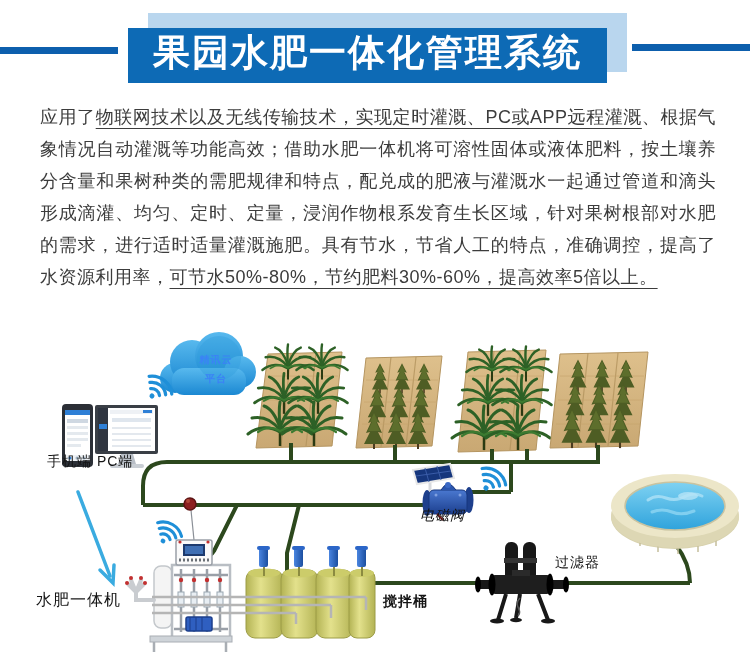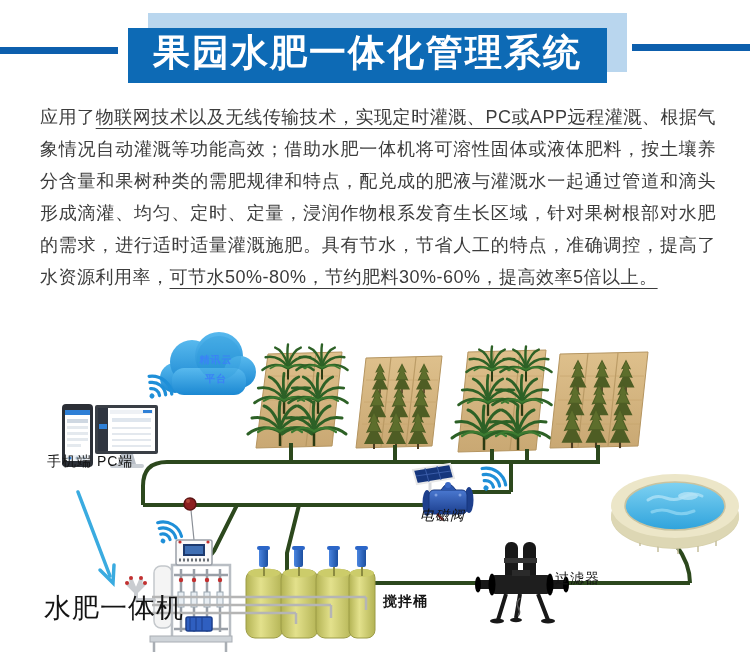--- a/index.html
+++ b/index.html
@@ -17,23 +17,23 @@
   .rule-right{left:632px;top:44px;width:118px;}
   
   .intro{position:absolute;left:40px;top:101px;width:676px;font-size:18px;line-height:32px;
     color:#3c3c3c;text-align:justify;letter-spacing:0.5px;}
   .intro .u{text-decoration:underline;text-decoration-thickness:1px;text-underline-offset:5px;}
   
   .diagram-svg{position:absolute;left:0;top:0;width:750px;height:660px;z-index:1;}
   .lbl{position:absolute;z-index:2;font-size:14px;color:#141414;letter-spacing:1px;white-space:nowrap;}
   .lbl-clients{left:47px;top:453px;}
   .lbl-valve{left:420px;top:507px;font-style:italic;}
-  .lbl-filter{left:555px;top:570px;}
+  .lbl-filter{left:555px;top:554px;}
   .lbl-mixer{left:383px;top:593px;font-weight:bold;}
-  .lbl-machine{left:44px;top:590px;font-size:27px;}
+  .lbl-machine{left:36px;top:590px;font-size:16px;}
   .cloud-text{position:absolute;left:178px;top:350px;width:76px;z-index:2;text-align:center;
     color:#3b82f6;font-weight:bold;font-size:10px;line-height:19px;letter-spacing:1px;}
 </style>
 </head>
 <body>
 
 <div class="canvas">
 
   <div class="banner-shadow"></div>
   <div class="banner">

